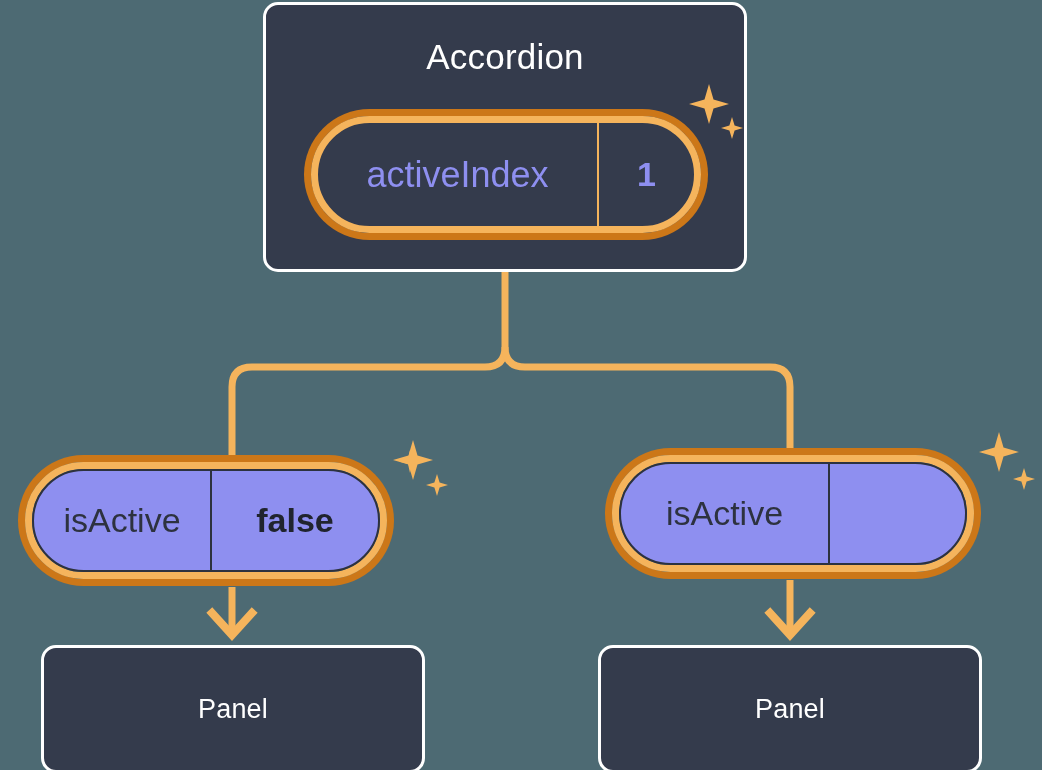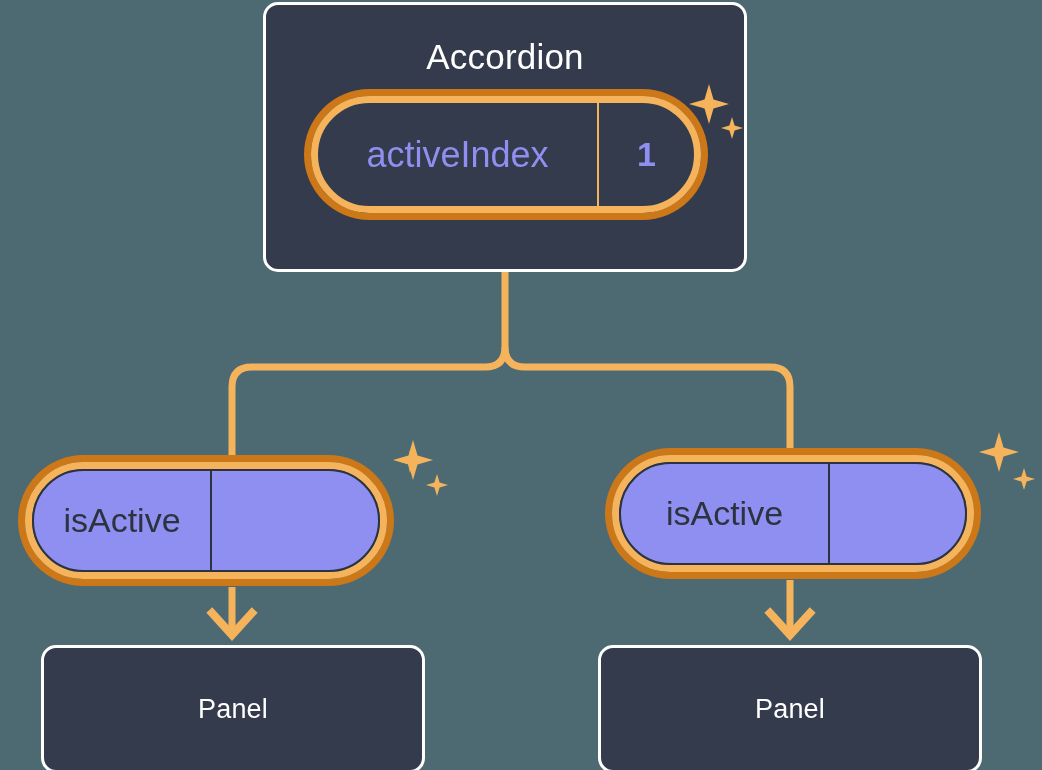--- a/index.html
+++ b/index.html
@@ -95,21 +95,21 @@
     display: flex;
     align-items: center;
     justify-content: center;
     white-space: nowrap;
     box-sizing: border-box;
   }
 
   
   #pill-accordion {
     left: 311px;
-    top: 96px;
+    top: 116px;
     width: 390px;
     height: 117px;
   }
   #pill-accordion .pill-inner { background: transparent; }
   #pill-accordion .pill-key {
     flex: 0 0 281px;
     color: #8e8ff0;
     font-size: 36px;
     font-weight: 400;
     border-right: 2px solid #f5b45c;
@@ -207,20 +207,21 @@
   <div class="sparkles" id="sparkle-accordion">
     <svg width="58" height="60" viewBox="0 0 58 60" fill="#f5b45c">
       <path d="M21 0 L25.5 15.5 L41 20 L25.5 24.5 L21 40 L16.5 24.5 L1 20 L16.5 15.5 Z"></path>
       <path d="M44 33 L46.6 41.4 L55 44 L46.6 46.6 L44 55 L41.4 46.6 L33 44 L41.4 41.4 Z"></path>
     </svg>
   </div>
 
   <div class="pill-wrap pill-purple" id="pill-left">
     <div class="pill-inner">
       <div class="pill-key">isActive</div>
+      <div class="pill-val">false</div>
     </div>
   </div>
 
   <div class="sparkles" id="sparkle-left">
     <svg width="58" height="62" viewBox="0 0 58 62" fill="#f5b45c">
       <path d="M21 0 L25.5 15.5 L41 20 L25.5 24.5 L21 40 L16.5 24.5 L1 20 L16.5 15.5 Z"></path>
       <path d="M45 34 L47.6 42.4 L56 45 L47.6 47.6 L45 56 L42.4 47.6 L34 45 L42.4 42.4 Z"></path>
     </svg>
   </div>
 

